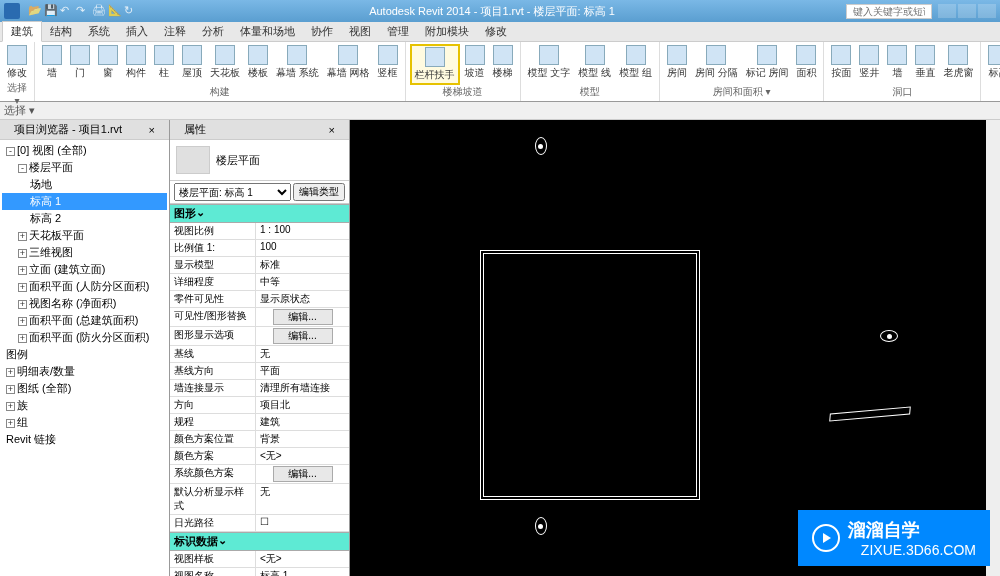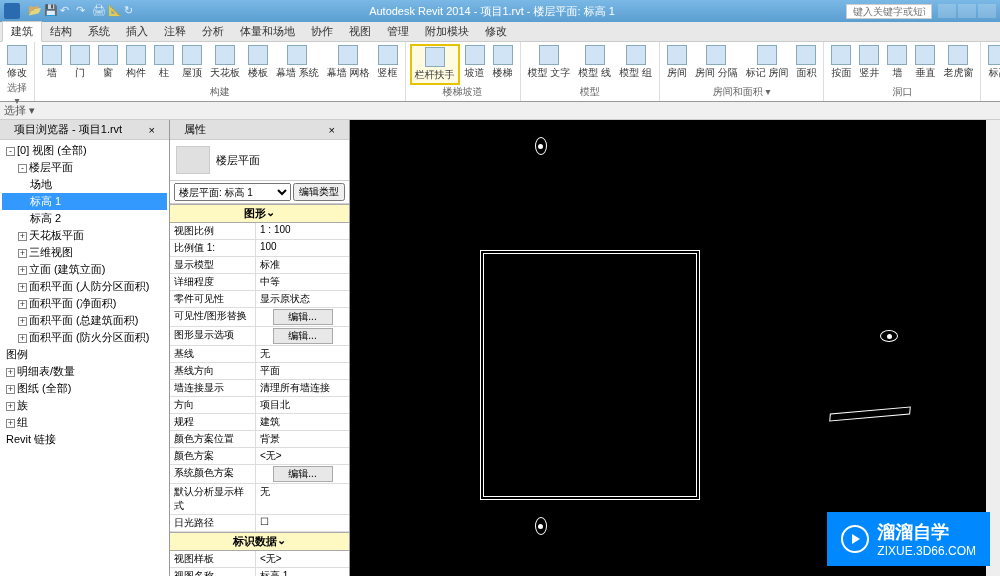--- a/index.html
+++ b/index.html
@@ -33,40 +33,40 @@
 .indent1{padding-left:16px;}
 .indent2{padding-left:28px;}
 .exp{display:inline-block;width:9px;height:9px;border:1px solid #888;text-align:center;line-height:7px;font-size:9px;margin-right:2px;color:#333;background:#fff;}
 .props{width:180px;border-right:1px solid #999;background:#f5f5f5;display:flex;flex-direction:column;}
 .type-sel{padding:6px;display:flex;align-items:center;gap:6px;background:#fff;border-bottom:1px solid #ccc;}
 .type-ico{width:34px;height:28px;background:#e0e0e0;border:1px solid #ccc;}
 .type-row{display:flex;padding:2px 4px;gap:2px;background:#fff;border-bottom:1px solid #ccc;}
 .type-row select{flex:1;font-size:10px;}
 .type-row button{font-size:10px;padding:0 4px;}
 .prop-grid{flex:1;overflow-y:auto;overflow-x:hidden;}
-.prop-cat{background:#fef9c3;padding:1px 4px;font-weight:bold;font-size:10px;border-top:1px solid #aaa;border-bottom:1px solid #aaa;display:flex;justify-content:center;}
+.prop-cat{background:#5eead4;padding:1px 4px;font-weight:bold;font-size:10px;border-top:1px solid #aaa;border-bottom:1px solid #aaa;display:flex;justify-content:flex-start;}
 .prop-row{display:flex;border-bottom:1px solid #ddd;background:#fff;}
 .prop-name{width:86px;padding:1px 4px;font-size:10px;border-right:1px solid #ddd;overflow:hidden;}
 .prop-val{flex:1;padding:1px 4px;font-size:10px;overflow:hidden;}
 .prop-btn{background:#e8e8e8;border:1px solid #aaa;padding:0 8px;font-size:10px;margin:0 auto;display:block;width:60px;}
 .canvas{flex:1;background:#000;position:relative;}
 .rect{position:absolute;border:1px solid #fff;}
 .rect.outer{left:130px;top:130px;width:220px;height:250px;}
 .rect.inner{left:133px;top:133px;width:214px;height:244px;}
 .eye{position:absolute;width:18px;height:12px;border:1px solid #fff;border-radius:50%;}
 .eye::after{content:'';position:absolute;width:5px;height:5px;background:#fff;border-radius:50%;left:6px;top:3px;}
 .eye.top{left:182px;top:20px;transform:rotate(90deg);}
 .eye.bot{left:182px;top:400px;transform:rotate(90deg);}
 .eye.right{left:530px;top:210px;}
 .parallelogram{position:absolute;left:480px;top:290px;width:80px;height:8px;border:1px solid #fff;transform:skew(-10deg) rotate(-5deg);}
 .watermark{position:absolute;bottom:10px;right:10px;background:#0088ff;color:#fff;padding:8px 14px;display:flex;align-items:center;gap:8px;}
 .wm-icon{width:28px;height:28px;border:2px solid #fff;border-radius:50%;display:flex;align-items:center;justify-content:center;}
 .wm-icon::after{content:'';border-left:8px solid #fff;border-top:5px solid transparent;border-bottom:5px solid transparent;margin-left:2px;}
 .wm-text{font-size:18px;font-weight:bold;}
-.wm-url{font-size:12px;}
+.wm-url{font-size:14px;margin-left:13px;}
 .scrollbar-v{position:absolute;right:0;top:0;bottom:0;width:14px;background:#eee;}
 </style>
 </head>
 <body>
 
 <div class="titlebar">
   <div class="app-icon"></div>
   <div class="qat">
     <span>📂</span>
     <span>💾</span>
@@ -270,21 +270,21 @@
     <div class="tree" id="tree">
         <div class="tree-item indent0"><span class="exp">-</span><span>[0] 视图 (全部)</span></div>
         <div class="tree-item indent1"><span class="exp">-</span><span>楼层平面</span></div>
         <div class="tree-item indent2"><span>场地</span></div>
         <div class="tree-item indent2 sel"><span>标高 1</span></div>
         <div class="tree-item indent2"><span>标高 2</span></div>
         <div class="tree-item indent1"><span class="exp">+</span><span>天花板平面</span></div>
         <div class="tree-item indent1"><span class="exp">+</span><span>三维视图</span></div>
         <div class="tree-item indent1"><span class="exp">+</span><span>立面 (建筑立面)</span></div>
         <div class="tree-item indent1"><span class="exp">+</span><span>面积平面 (人防分区面积)</span></div>
-        <div class="tree-item indent1"><span class="exp">+</span><span>面积平面 (净面积)</span></div>
+        <div class="tree-item indent1"><span class="exp">+</span><span>视图名称 (净面积)</span></div>
         <div class="tree-item indent1"><span class="exp">+</span><span>面积平面 (总建筑面积)</span></div>
         <div class="tree-item indent1"><span class="exp">+</span><span>面积平面 (防火分区面积)</span></div>
         <div class="tree-item indent0"><span>图例</span></div>
         <div class="tree-item indent0"><span class="exp">+</span><span>明细表/数量</span></div>
         <div class="tree-item indent0"><span class="exp">+</span><span>图纸 (全部)</span></div>
         <div class="tree-item indent0"><span class="exp">+</span><span>族</span></div>
         <div class="tree-item indent0"><span class="exp">+</span><span>组</span></div>
         <div class="tree-item indent0"><span>Revit 链接</span></div>
       </div>
   </div>

